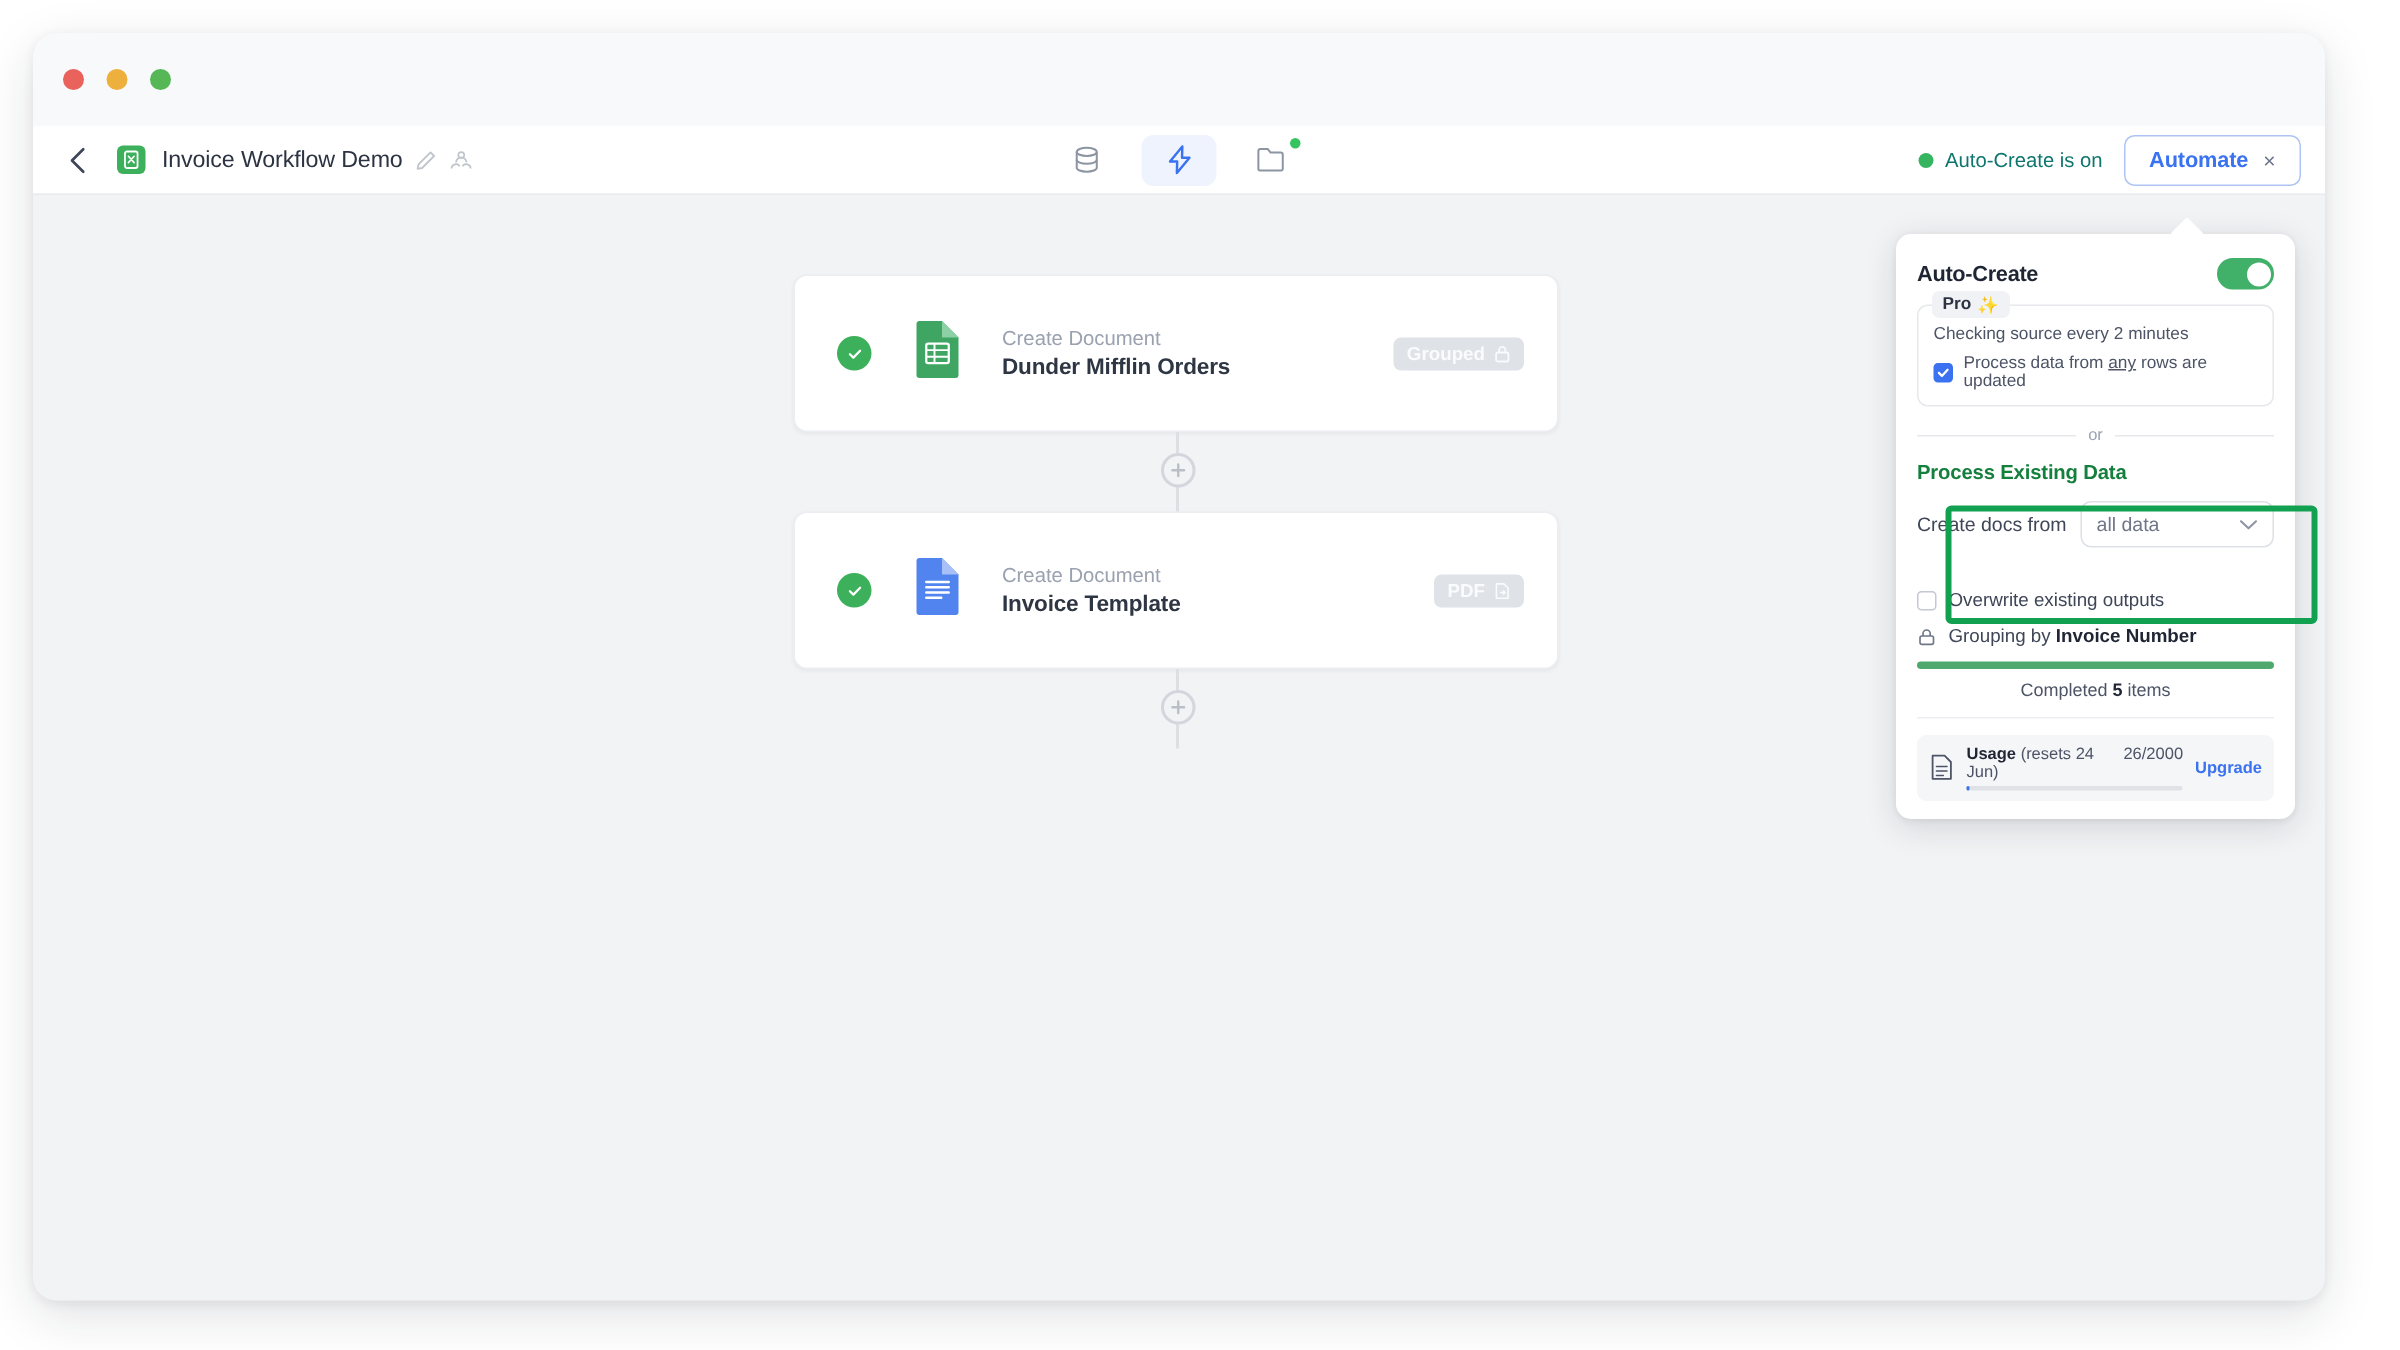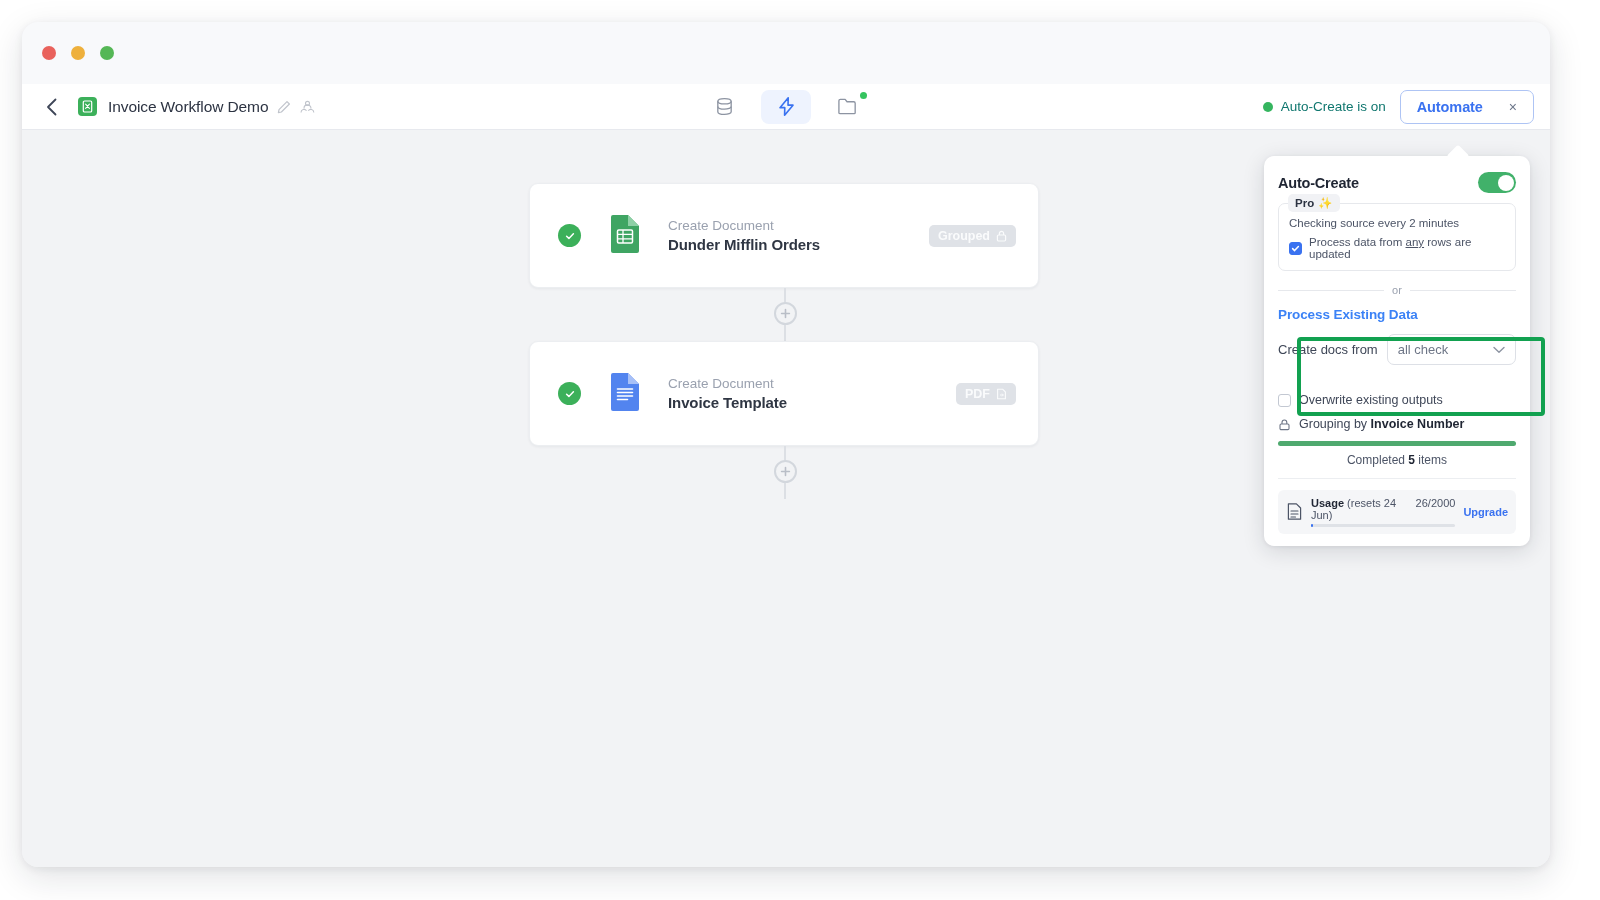--- a/index.html
+++ b/index.html
@@ -89,21 +89,21 @@
     display: flex; align-items: center; gap: 8px;
     font-size: 13.5px; color: #0f766e;
   }
   .status-dot { width: 10px; height: 10px; border-radius: 50%; background: #35b55f; }
   .automate-btn {
     height: 34px;
     padding: 0 16px;
     border: 1px solid #aec4f4;
     border-radius: 7px;
     background: #fff;
-    display: flex; align-items: center; gap: 26px;
+    display: flex; align-items: center; gap: 10px;
     cursor: pointer;
     justify-content: space-between;
   }
   .automate-btn .lbl { color: #3a72f0; font-size: 14.5px; font-weight: 600; letter-spacing: -.1px; }
   .automate-btn .x { color: #6b7589; font-size: 14px; line-height: 1; }
 
   
   .canvas {
     position: absolute;
     left: 0; right: 0; top: 108px; bottom: 0;
@@ -236,21 +236,21 @@
   .cbx.empty { background: #fff; border: 1.4px solid #c3c8d2; }
   .u { text-decoration: underline; }
 
   .or-row {
     display: flex; align-items: center; gap: 8px;
     margin: 0 0 11px 0;
     color: #9aa1af; font-size: 11px;
   }
   .or-row .ln { flex: 1; height: 1px; background: #e6e8ec; }
 
-  .sec-title { font-size: 13.5px; font-weight: 700; color: #3b82f6; margin-bottom: 12px; letter-spacing: -.1px; }
+  .sec-title { font-size: 13.5px; font-weight: 700; color: #15803d; margin-bottom: 12px; letter-spacing: -.1px; }
   .field-row { display: flex; align-items: center; gap: 9px; margin-bottom: 28px; }
   .field-label { font-size: 13px; color: #3e4657; }
   .select {
     flex: 1; height: 31px;
     border: 1px solid #dde0e6; border-radius: 7px;
     display: flex; align-items: center; justify-content: space-between;
     padding: 0 10px;
     font-size: 13px; color: #6e7687;
     cursor: pointer; background: #fff;
   }
@@ -480,21 +480,21 @@
         <span class="ln"></span>
         <span>or</span>
         <span class="ln"></span>
       </div>
 
       <div class="sec-title">Process Existing Data</div>
 
       <div class="field-row">
         <span class="field-label">Create docs from</span>
         <span class="select">
-          <span>all check</span>
+          <span>all data</span>
           <svg width="12" height="8" viewBox="0 0 12 8">
             <path d="M1 1.5 L6 6.2 L11 1.5" fill="none" stroke="#8d94a2" stroke-width="1.4" stroke-linecap="round" stroke-linejoin="round"></path>
           </svg>
         </span>
       </div>
 
       <div class="opt-row">
         <span class="cbx empty"></span>
         <span>Overwrite existing outputs</span>
       </div>

